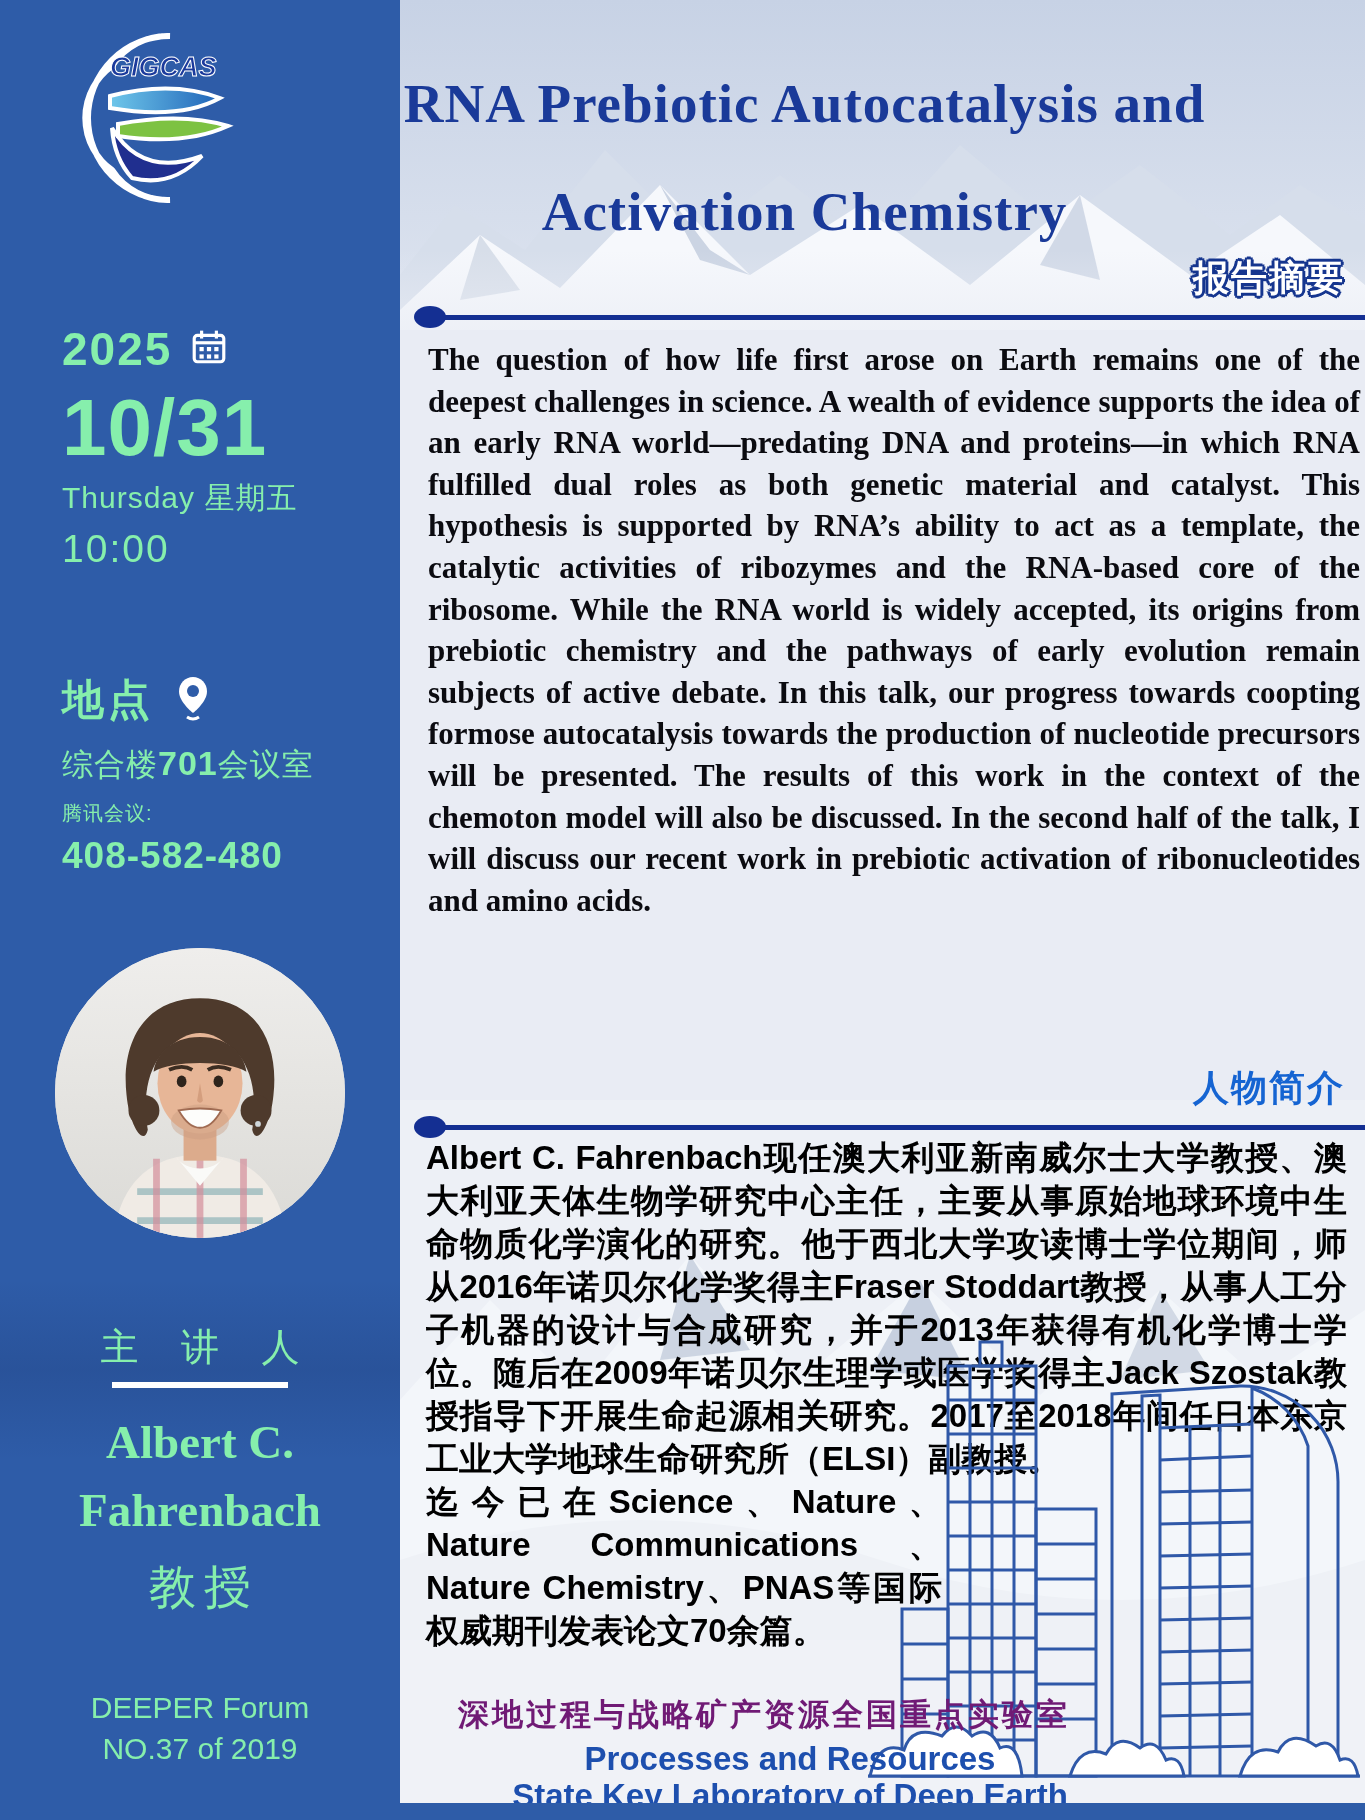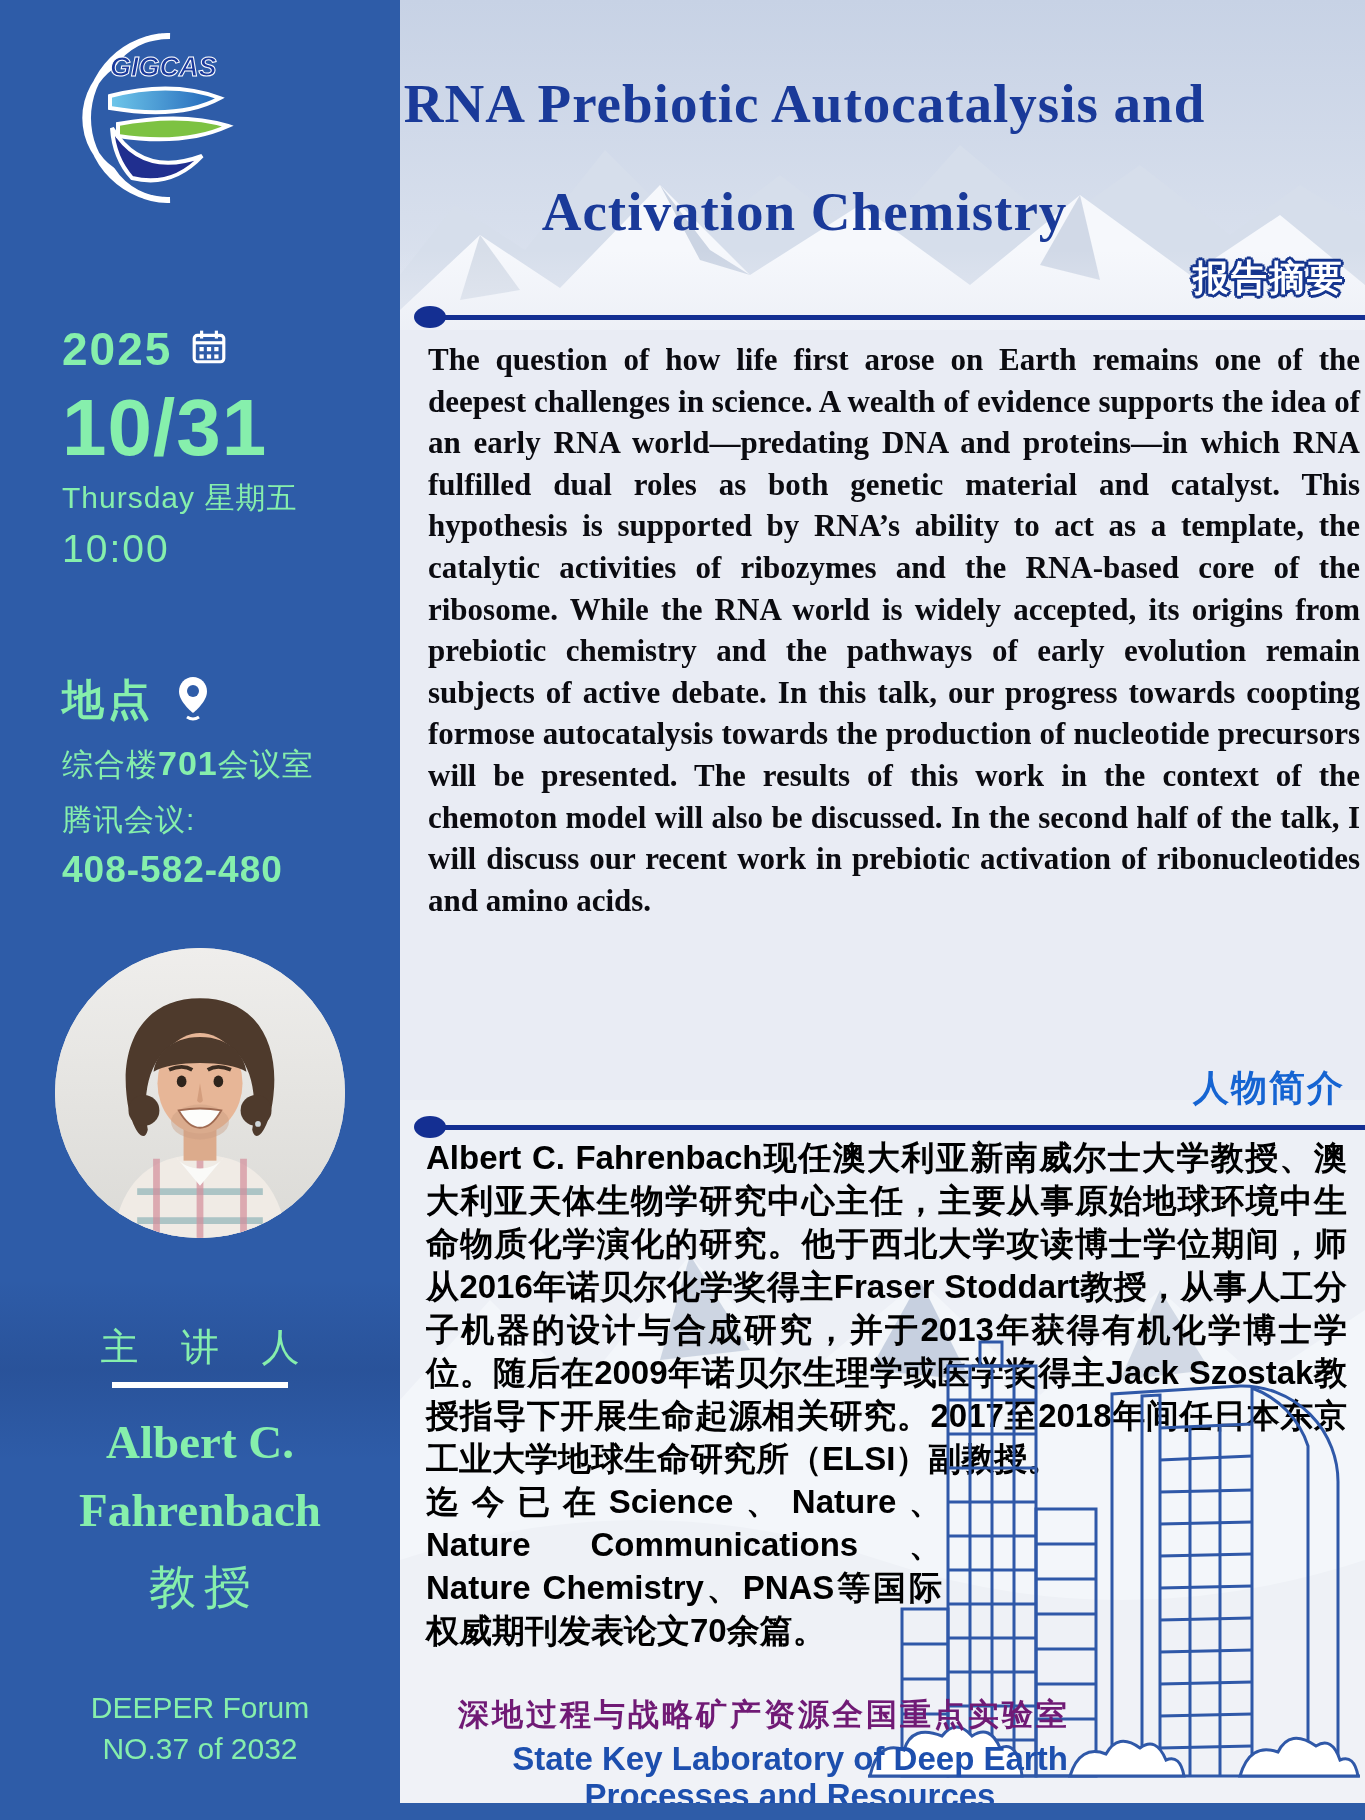--- a/index.html
+++ b/index.html
@@ -14,21 +14,21 @@
   .year{font-size:46px;font-weight:bold;letter-spacing:2px;}
   .big-date{font-size:80px;font-weight:bold;letter-spacing:1px;line-height:1.05;margin-top:10px;}
   .weekday{font-size:30px;margin-top:8px;letter-spacing:1px;}
   .time{font-size:39px;font-weight:normal;margin-top:8px;letter-spacing:2px;}
   .loc-block{position:absolute;top:672px;left:62px;}
   .loc-row{display:flex;align-items:center;gap:22px;}
   .loc-label{font-size:42px;font-weight:bold;letter-spacing:4px;}
   .venue{font-size:31px;margin-top:16px;letter-spacing:1px;}
   .venue b{font-size:34px;}
   .meet-block{position:absolute;top:800px;left:62px;}
-  .meet-label{font-size:30px;letter-spacing:1px;}
+  .meet-label{font-size:20px;letter-spacing:1px;}
   .meet-id{font-size:37px;font-weight:bold;margin-top:8px;letter-spacing:1px;}
   .photo{position:absolute;top:948px;left:55px;width:290px;height:290px;border-radius:50%;overflow:hidden;background:#e9e8e4;}
   .speaker-shade{position:absolute;top:1280px;left:0;width:400px;height:180px;
      background:linear-gradient(180deg,rgba(20,40,90,0) 0%,rgba(20,40,90,.18) 50%,rgba(20,40,90,0) 100%);}
   .speaker-label{position:absolute;top:1322px;width:400px;text-align:center;font-size:38px;letter-spacing:16px;text-indent:16px;}
   .speaker-rule{position:absolute;top:1382px;left:112px;width:176px;height:6px;background:#fff;}
   .speaker-name{position:absolute;top:1408px;width:400px;text-align:center;
      font-family:"Liberation Serif",serif;font-weight:bold;font-size:47px;line-height:1.45;}
   .speaker-title{position:absolute;top:1556px;width:400px;text-align:center;font-size:47px;letter-spacing:8px;text-indent:8px;}
   .forum{position:absolute;top:1688px;width:400px;text-align:center;font-size:30px;line-height:1.35;}
@@ -175,21 +175,21 @@
     <div class="speaker-shade"></div>
     <div class="speaker-label">主 讲 人</div>
     <div class="speaker-rule"></div>
     <div class="speaker-name">
       <div>Albert C.</div>
       <div>Fahrenbach</div>
     </div>
     <div class="speaker-title">教授</div>
     <div class="forum">
       <div>DEEPER Forum</div>
-      <div>NO.37 of 2032</div>
+      <div>NO.37 of 2019</div>
     </div>
   </div>
 
   <div class="main">
 
     <svg class="bg" viewBox="0 0 965 1820" preserveAspectRatio="none">
       <defs>
         <linearGradient id="sky" x1="0" y1="0" x2="0" y2="1">
           <stop offset="0" stop-color="#c7d2e5"></stop>
             <stop offset="1" stop-color="#eef1f7"></stop>
@@ -292,20 +292,20 @@
           <g stroke="#2f58a8" stroke-width="3" fill="#ffffff">
             <path d="M10,472 Q18,436 44,446 Q52,420 82,432 Q96,414 112,432 Q130,420 140,444 Q158,436 162,472 Z"></path>
             <path d="M210,472 Q220,440 246,450 Q258,428 280,444 Q296,432 306,456 Q320,450 324,472 Z"></path>
             <path d="M380,472 Q390,438 418,448 Q430,424 456,442 Q472,432 480,456 Q494,450 498,472 Z"></path>
           </g>
         </svg>
       </div>
 
       <div class="lab-cn">深地过程与战略矿产资源全国重点实验室</div>
       <div class="lab-en">
+        <div>Processes and Resources</div>
         <div>State Key Laboratory of Deep Earth</div>
-        <div>Processes and Resources</div>
       </div>
 
       <div class="footer-strip"></div>
     </div>
   </div>
 </div>
 
 </body></html>

